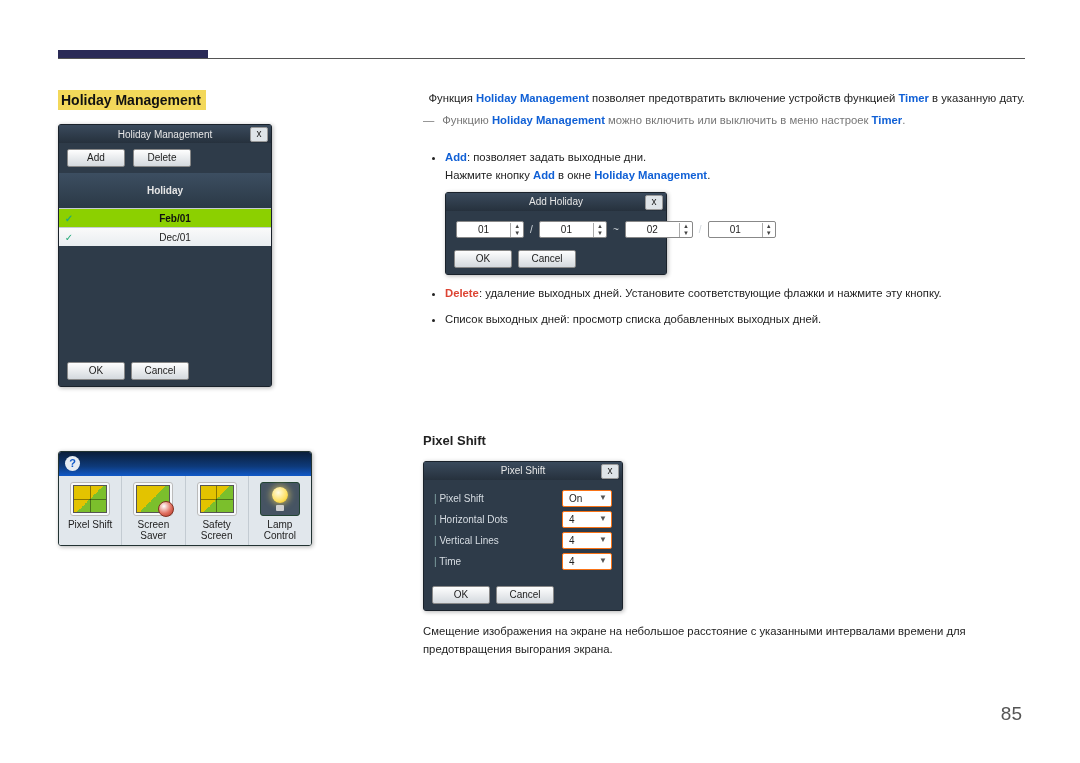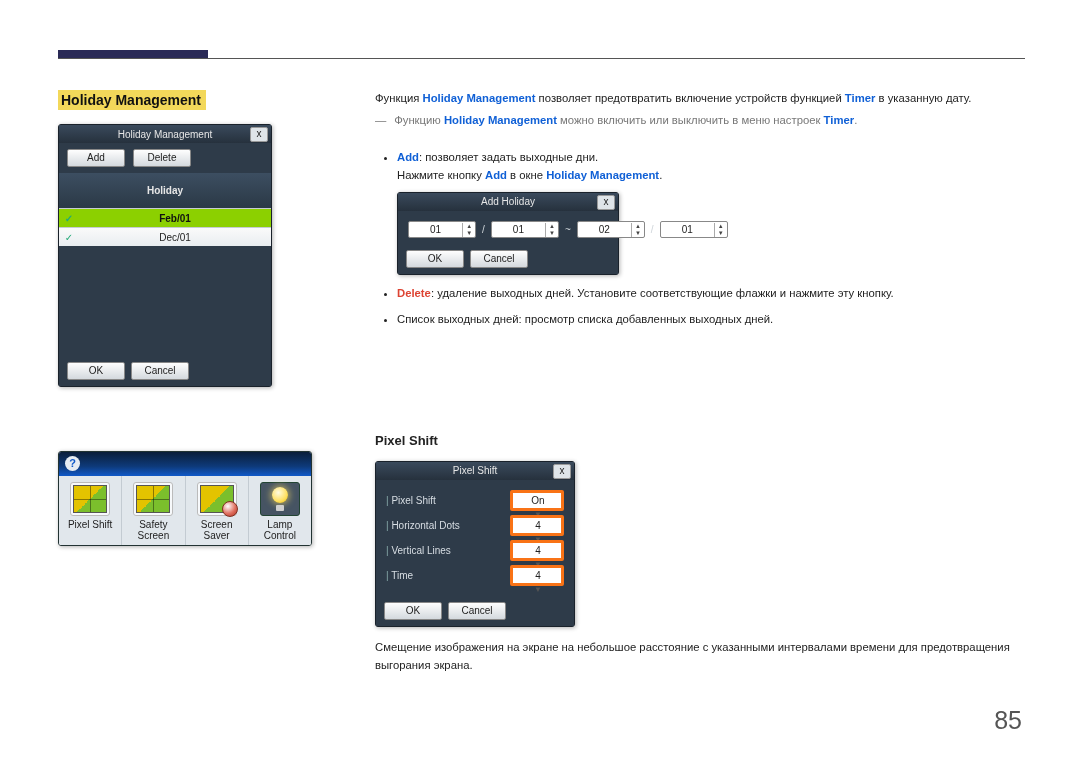--- a/index.html
+++ b/index.html
@@ -22,21 +22,21 @@
   .header-rule .thin {
     position: absolute; left: 0; right: 0; top: 8px;
     height: 1px; background: #555;
   }
   .header-rule .thick {
     position: absolute; left: 0; width: 150px; top: 0;
     height: 8px; background: #2a2a56;
   }
   .cols {
     display: flex;
-    gap: 57px;
+    gap: 105px;
   }
   .left-col { width: 260px; flex: none; }
   .right-col { flex: 1; font-size: 11.3px; line-height: 1.55; }
   .section-title {
     display: inline-block;
     background: #f3d85a;
     font-weight: bold;
     font-size: 14px;
     padding: 2px 5px 2px 3px;
     color: #111;
@@ -86,22 +86,22 @@
     min-width:44px; height:16px;
     padding:0 6px;
     background: linear-gradient(#fefefe,#d4d9de);
     border:1px solid #888; border-radius:2px;
     color:#222; font-size:10px; line-height:15px; text-align:center;
   }
   .mini-select {
     display:inline-flex; align-items:center; justify-content:space-between;
     min-width:38px; height:15px;
     padding:0 4px 0 6px;
-    background:#fff; border:3px solid #f97316; border-radius:2px;
-    color:#222; font-size:10px;flex-direction:column;
+    background:#fff; border:1px solid #f97316; border-radius:2px;
+    color:#222; font-size:10px;
   }
   .mini-select .caret { font-size:8px; color:#555; }
   .spinner {
     display:inline-flex; align-items:center;
     background:#fff; border:1px solid #888; border-radius:2px;
     height:15px; font-size:10px; color:#222;
   }
   .spinner .val { padding:0 21px; }
   .spinner .spbtns {
     display:flex; flex-direction:column;
@@ -215,22 +215,22 @@
   }
   .ico.bulb::after{
     content:""; position:absolute; left:50%; bottom:4px; transform:translateX(-50%);
     width:8px; height:6px; background:#cfcfcf; border-radius:1px;
   }
   .preview-pane .lbl {
     font-size:10px; color:#222; line-height:1.1;
   }
 
   .page-num {
-    position:absolute; right:58px; bottom:28px;
-    font-size:25px; color:#555;
+    position:absolute; right:58px; bottom:38px;
+    font-size:19px; color:#555;
   }
   .spacer { height: 48px; }
 </style>
 </head>
 <body>
 
 <div class="page">
   <div class="header-rule">
     <div class="thick"></div>
     <div class="thin"></div>
@@ -276,41 +276,41 @@
           <span class="help">?</span>
         </div>
         <div class="row">
           <div class="cell">
             <div class="ico">
                 <div class="thumb grid"></div>
               </div>
             <div class="lbl">Pixel Shift</div>
           </div>
           <div class="cell">
+            <div class="ico clock">
+                <div class="thumb"></div>
+              </div>
+            <div class="lbl">Screen Saver</div>
+          </div>
+          <div class="cell">
             <div class="ico">
                 <div class="thumb grid"></div>
               </div>
             <div class="lbl">Safety Screen</div>
           </div>
           <div class="cell">
-            <div class="ico clock">
-                <div class="thumb"></div>
-              </div>
-            <div class="lbl">Screen Saver</div>
-          </div>
-          <div class="cell">
             <div class="ico bulb"></div>
             <div class="lbl">Lamp Control</div>
           </div>
         </div>
       </div>
     </div>
 
     <div class="right-col">
-      <p style="margin:0 0 4px 0;">
+      <p style="margin:0 0 4px 0;text-align:right;">
         <span>Функция </span><span class="bold blue">Holiday Management</span><span> позволяет предотвратить включение устройств функцией </span><span class="bold blue">Timer</span><span> в указанную дату.</span>
       </p>
       <p style="margin:2px 0 20px 0; color:#777;">
         <span class="note-dash">―</span>
         <span>Функцию </span><span class="bold blue">Holiday Management</span><span> можно включить или выключить в меню настроек </span><span class="bold blue">Timer</span><span>.</span>
       </p>
       <ul class="bullets">
         <li>
           <span class="bold blue">Add</span><span>: позволяет задать выходные дни.</span><br>
           <span>Нажмите кнопку </span><span class="bold blue">Add</span><span> в окне </span><span class="bold blue">Holiday Management</span><span>.</span>

